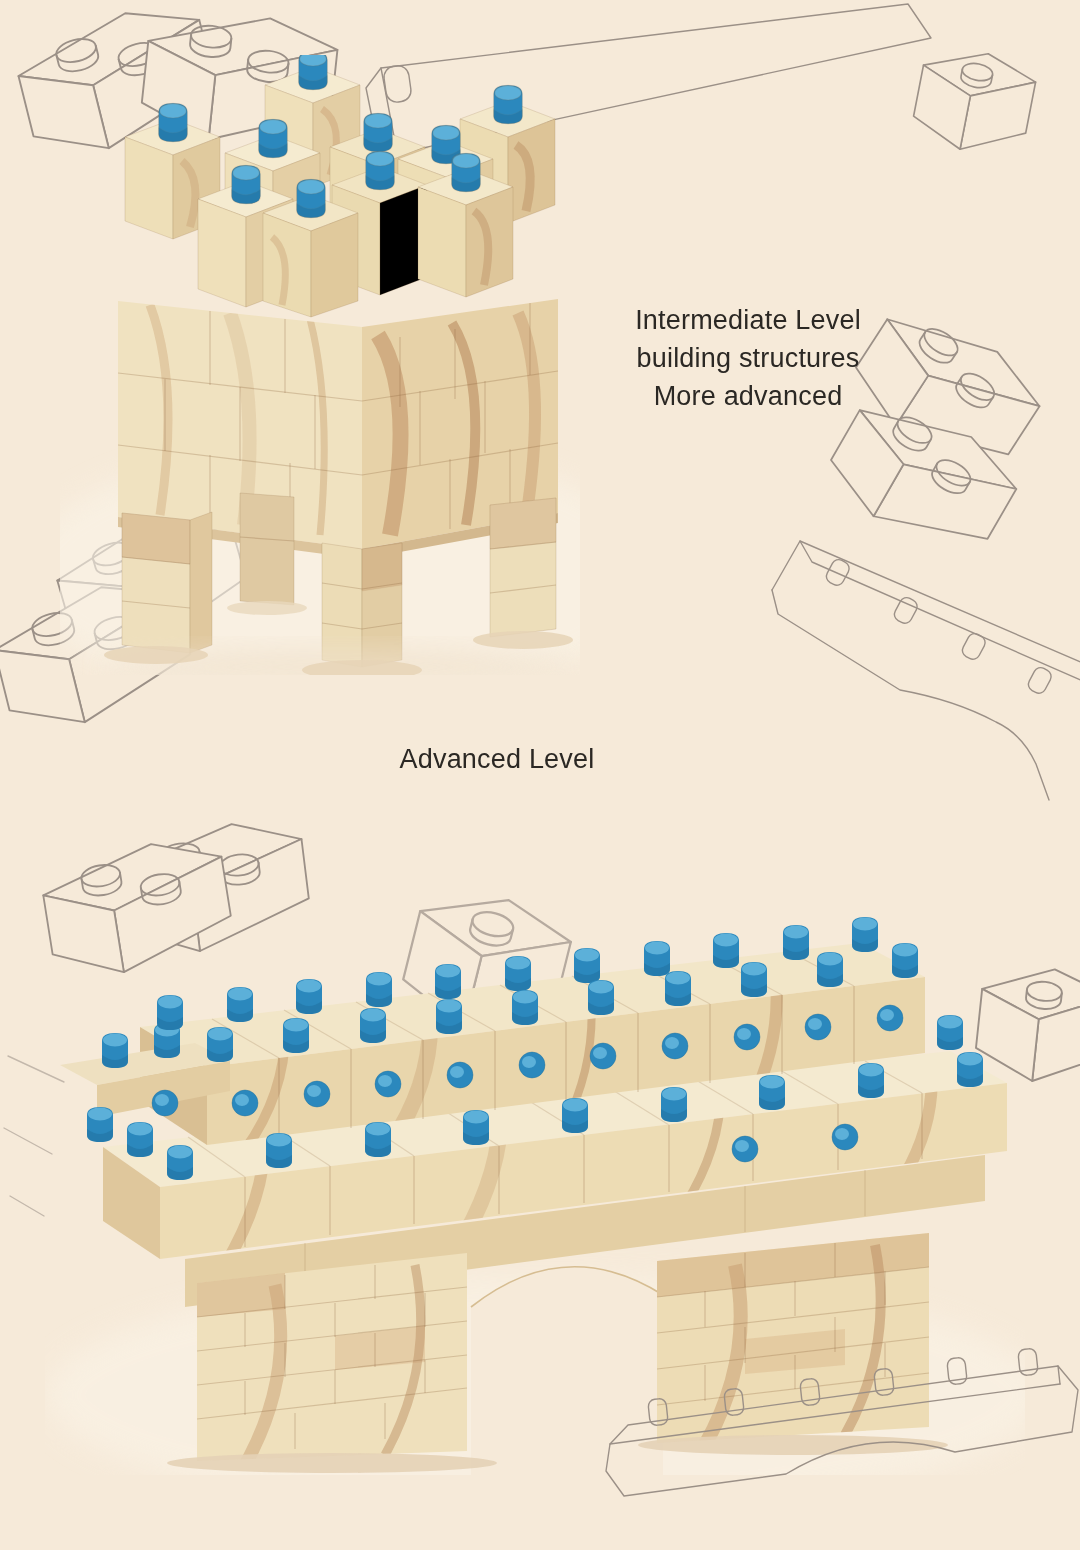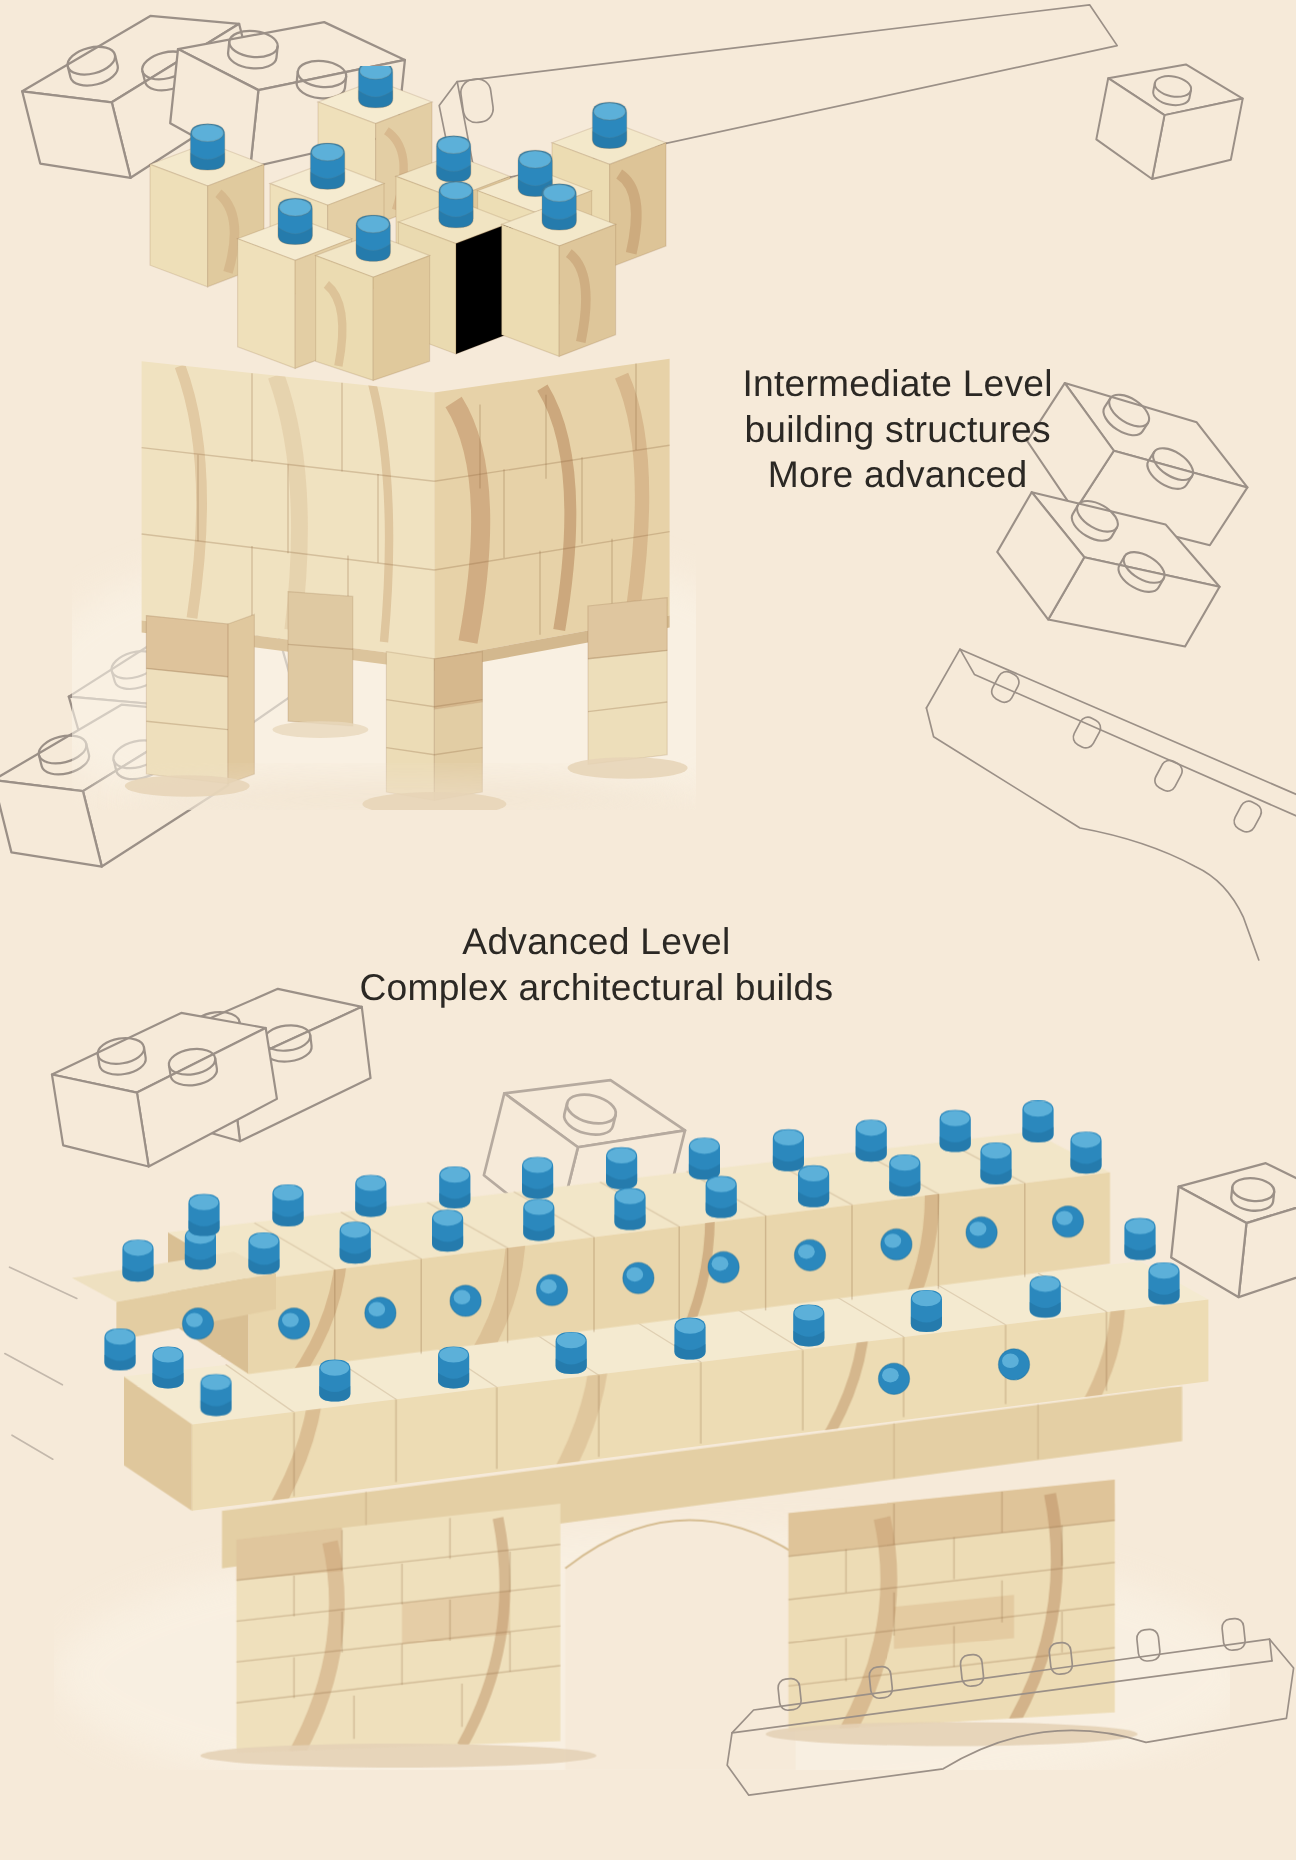--- a/index.html
+++ b/index.html
@@ -6,23 +6,23 @@
     --background:#f6ead9; --text-color:#2b2824; --outline-color:#9b9087;
     --peg-color:#2b88bd; --peg-light:#5cb0d9; --peg-dark:#1f6d99;
   }
   html,body{margin:0;padding:0;}
   body{background:#e8e0d4;font-family:"Liberation Sans",sans-serif;}
   #canvas{position:relative;width:1080px;height:1550px;margin:0 auto;
           background:var(--background);overflow:hidden;}
   svg{display:block;}
   .layer{position:absolute;top:0;left:0;}
   .caption{position:absolute;text-align:center;color:var(--text-color);
-           font-size:31px;line-height:38px;font-weight:400;letter-spacing:.2px;}
+           font-size:27px;line-height:38px;font-weight:400;letter-spacing:.2px;}
   #cap-intermediate{left:528px;top:301px;width:440px;}
-  #cap-advanced{left:267px;top:766px;width:460px;}
+  #cap-advanced{left:267px;top:740px;width:460px;}
   .outline-art path,.outline-art rect,.outline-art ellipse,.outline-art line{
       stroke:var(--outline-color);stroke-width:1.4;fill:none;
       stroke-linejoin:round;stroke-linecap:round;}
   .outline-art .solid{fill:var(--background);}
   .seam{stroke:rgba(140,100,60,.28);stroke-width:1.2;fill:none;}
   .seam2{stroke:rgba(140,100,60,.2);stroke-width:1.1;fill:none;}
 </style>
 </head>
 <body>
 
@@ -500,21 +500,20 @@
   </svg>
 
   <div class="caption" id="cap-intermediate">
     <div>Intermediate Level</div>
     <div>building structures</div>
     <div>More advanced</div>
   </div>
 
   <div class="caption" id="cap-advanced">
     <div>Advanced Level</div>
-    <div>Complex architectural builds</div>
   </div>
 
   <svg class="layer outline-art" width="1080" height="1550" viewBox="0 0 1080 1550" style="pointer-events:none;">
     <g>
       <path d="M610,1444 L628,1425 L1058,1366 L1078,1390 L1072,1432 L955,1452 Q868,1424 786,1474 L624,1496 L606,1471 Z"></path>
       <path d="M610,1444 L1060,1384"></path>
       <path d="M1060,1384 L1058,1366"></path>
       <rect x="649" y="1399" width="18" height="26" rx="7" transform="rotate(-6 658 1412)"></rect>
       <rect x="725" y="1389" width="18" height="26" rx="7" transform="rotate(-6 734 1402)"></rect>
       <rect x="801" y="1379" width="18" height="26" rx="7" transform="rotate(-6 810 1392)"></rect>

